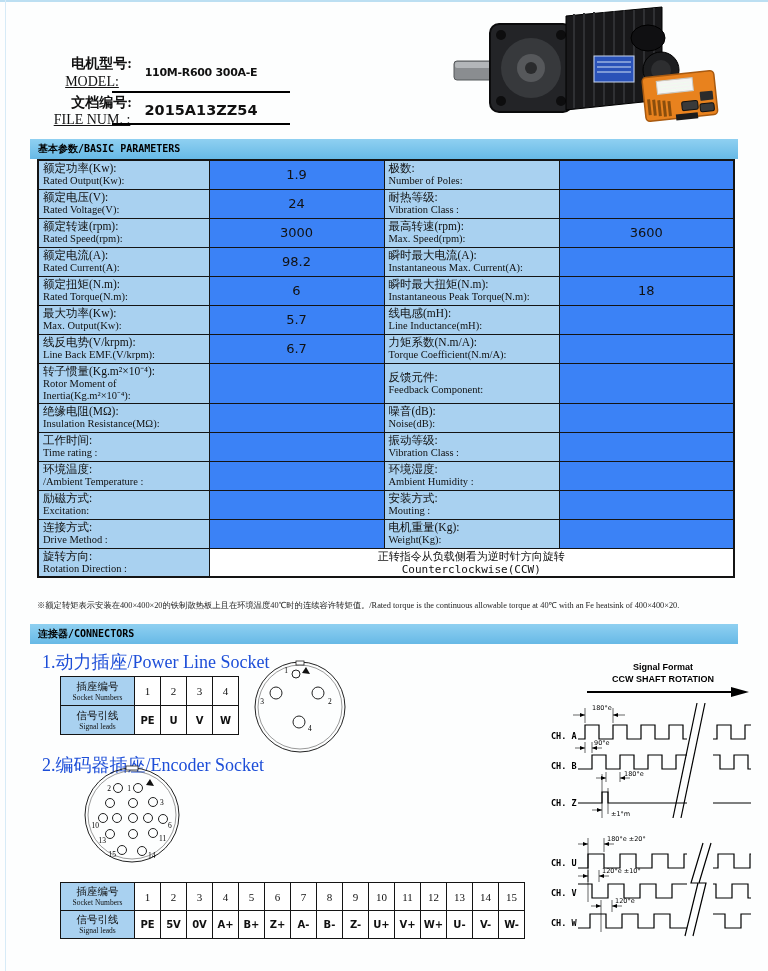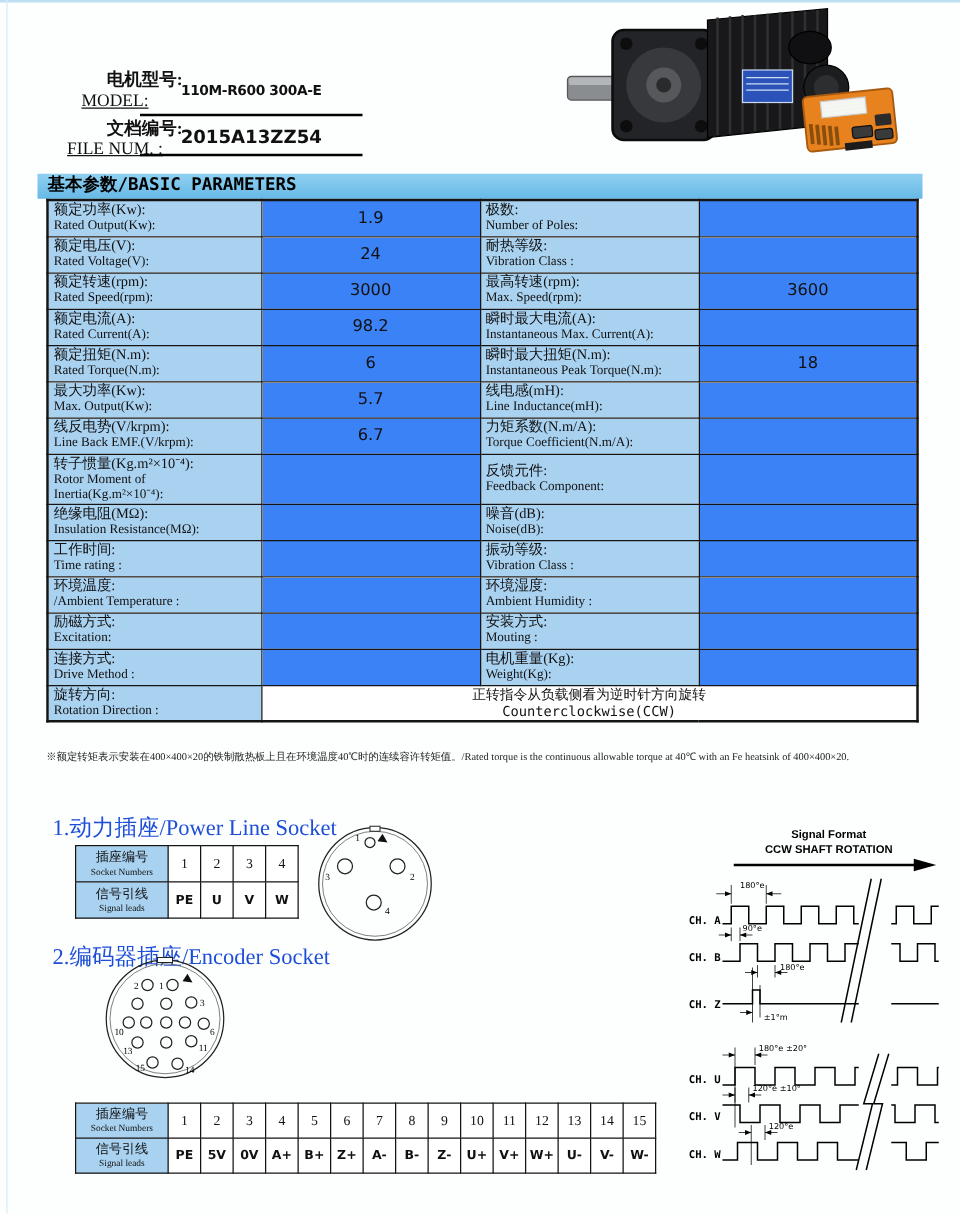--- a/index.html
+++ b/index.html
@@ -1,28 +1,28 @@
 <!DOCTYPE html>
 <html><head>
 <meta charset="utf-8">
 <style>
   html,body{margin:0;padding:0;background:#ffffff;}
   .page{position:relative;width:768px;height:971px;background:#fdfefe;font-family:"Liberation Serif",serif;color:#111;overflow:hidden;}
   .edge-top{position:absolute;left:0;top:0;width:768px;height:2px;background:#bcdff2;}
   .edge-left{position:absolute;left:5px;top:0;width:1px;height:971px;background:#d7ebf7;}
 
   
-  .hlbl-zh{position:absolute;left:40px;width:106px;text-align:right;font-size:14px;font-weight:bold;font-family:"Liberation Serif",serif;}
+  .hlbl-zh{position:absolute;left:26px;width:106px;text-align:right;font-size:14px;font-weight:bold;font-family:"Liberation Serif",serif;}
   .hlbl-en{position:absolute;left:40px;width:104px;text-align:center;font-size:14px;text-decoration:underline;}
   .hval{position:absolute;left:112px;width:178px;border-bottom:2px solid #000;text-align:center;font-family:"DejaVu Sans",sans-serif;font-weight:bold;}
   .hval.model{top:58px;height:33px;font-size:11px;line-height:30px;letter-spacing:-0.3px;}
   .hval.file{top:97px;height:26px;font-size:14.5px;line-height:26px;}
 
   
-  .bar{position:absolute;left:30px;width:708px;height:20px;background:linear-gradient(180deg,#8fd0f1,#67b9e6);font-family:"DejaVu Sans Mono",monospace;font-weight:bold;font-size:14px;line-height:19px;padding-left:8px;box-sizing:border-box;color:#000;}
+  .bar{position:absolute;left:30px;width:708px;height:20px;background:linear-gradient(180deg,#8fd0f1,#67b9e6);font-family:"DejaVu Sans Mono",monospace;font-weight:bold;font-size:10px;line-height:19px;padding-left:8px;box-sizing:border-box;color:#000;}
 
   
   .ptable{position:absolute;left:37px;top:159px;border-collapse:collapse;table-layout:fixed;width:698px;border:2px solid #141414;}
   .ptable td{border:1px solid #141414;padding:0;vertical-align:middle;overflow:hidden;}
   .ptable tr{height:29px;}
   td.lbl{background:#a9d1f0;padding:1px 2px 1px 4px;}
   .lbl .zh{font-size:11.5px;line-height:13px;font-family:"Liberation Serif",serif;}
   .lbl .en{font-size:10.5px;line-height:12px;font-family:"Liberation Serif",serif;}
   td.val{background:#3b82f6;text-align:center;font-family:"DejaVu Sans",sans-serif;font-size:13px;}
   td.spanval{background:#fff;text-align:center;}
@@ -296,20 +296,21 @@
       <td class="spanval" colspan="3">
         <div class="zh-c">正转指令从负载侧看为逆时针方向旋转</div>
         <div class="en-c">Counterclockwise(CCW)</div>
       </td>
     </tr>
   </tbody>
     </table>
 
   <div class="footnote">※额定转矩表示安装在400×400×20的铁制散热板上且在环境温度40℃时的连续容许转矩值。/Rated torque is the continuous allowable torque at 40℃ with an Fe heatsink of 400×400×20.</div>
 
+  <div class="bar" style="top:624px;">连接器/CONNECTORS</div>
 
   <div class="subhead" style="top:650px;">1.动力插座/Power Line Socket</div>
 
   <table class="sock power" style="left:60px;top:676px;">
     <tbody>
         <tr>
       <td class="lblc">
             <div class="zh">插座编号</div>
             <div class="en2">Socket Numbers</div>
           </td>

